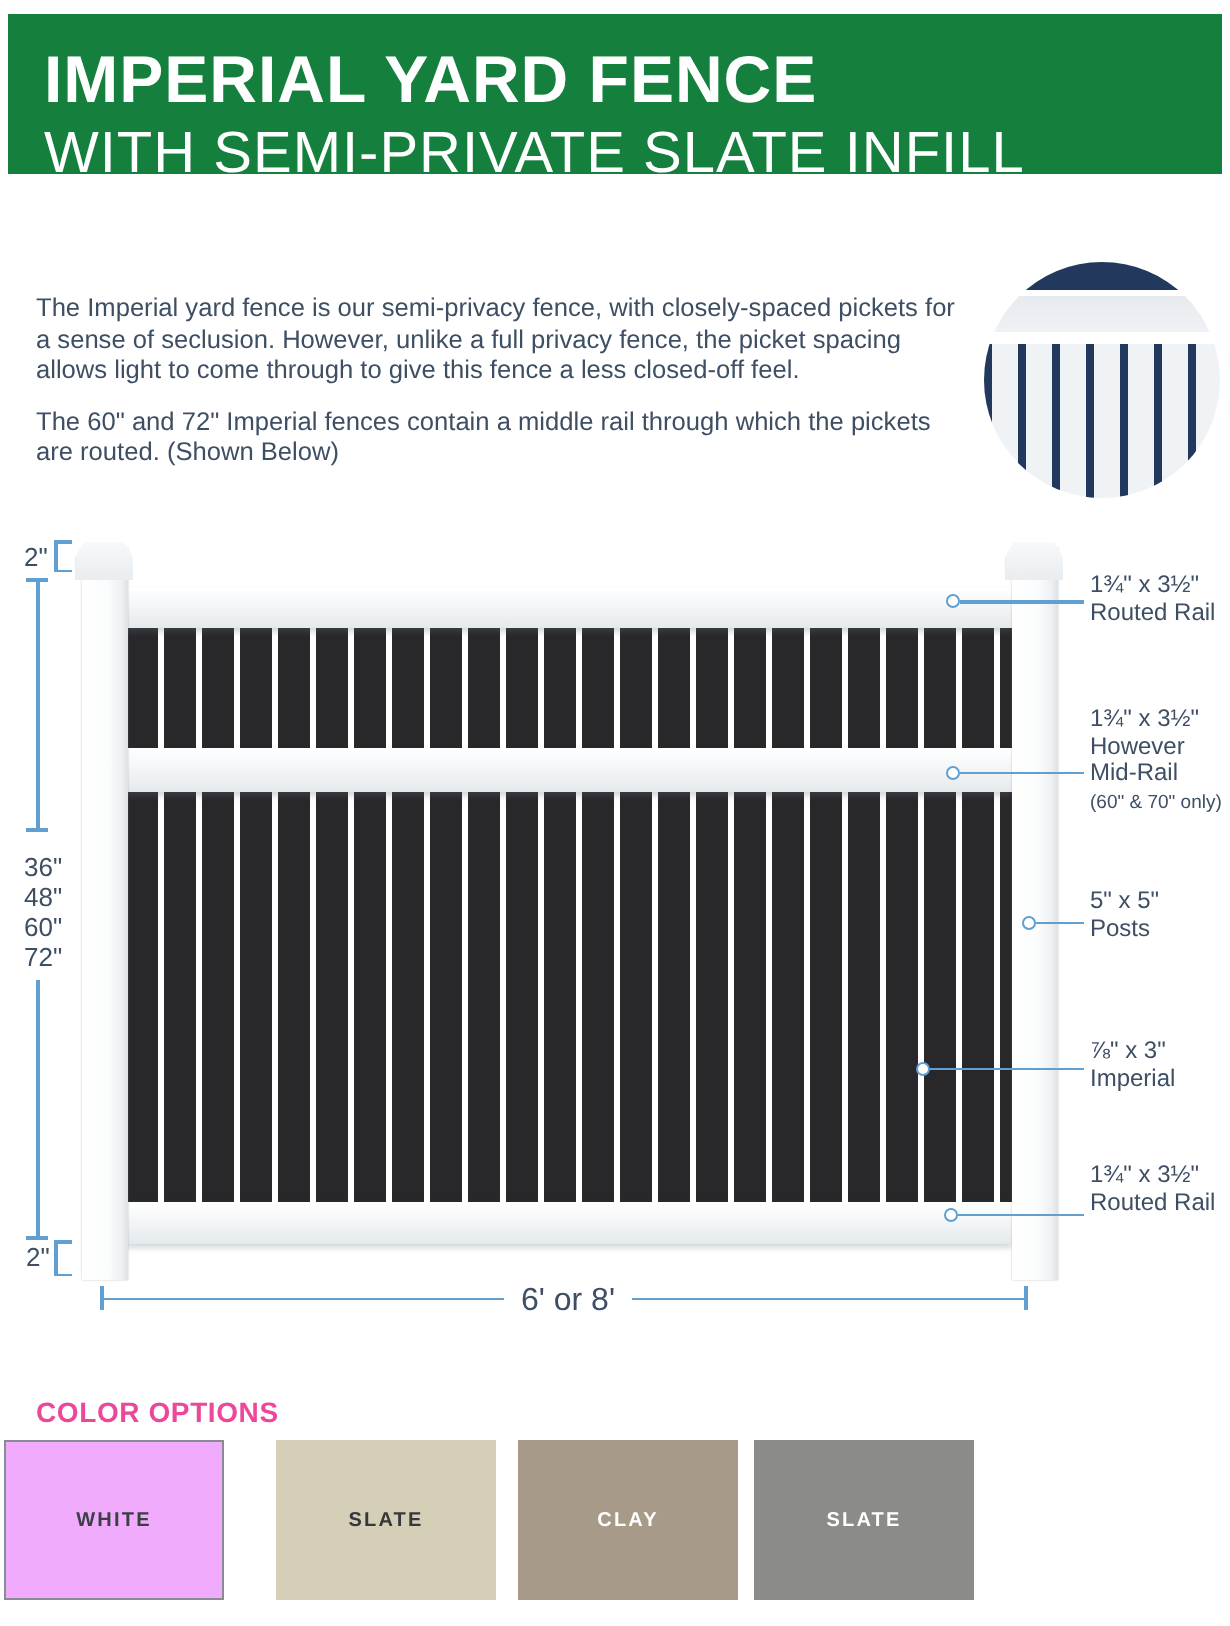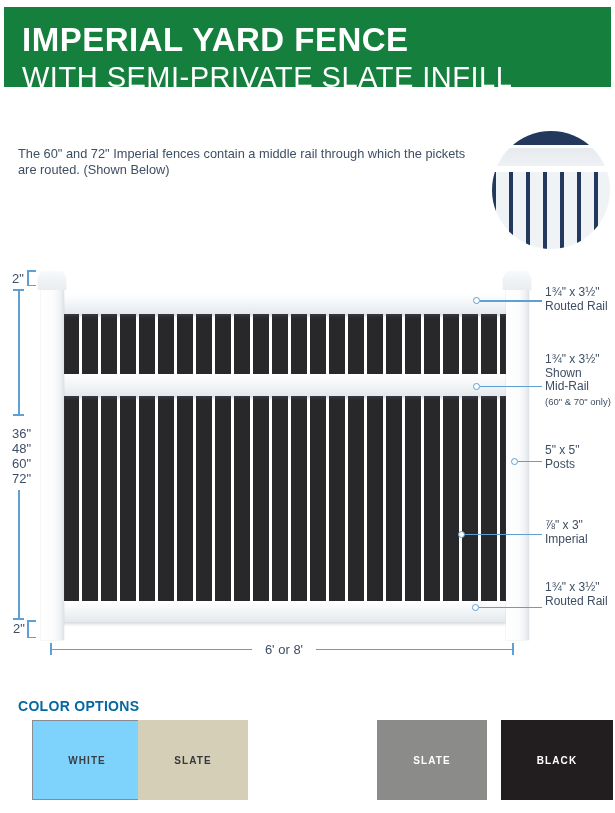--- a/index.html
+++ b/index.html
@@ -47,47 +47,48 @@
     box-shadow:0 2px 3px rgba(100,110,125,.28), inset 0 1px 0 #ffffff;
   }
   .pickets {
     position:absolute; left:63px; width:443px; z-index:0;
     background:repeating-linear-gradient(90deg,#28282b 0px,#28282b 16px,#ffffff 16px,#ffffff 19px);
   }
   
   .dim { position:absolute; background:#5f9fd2; z-index:6; }
   .dim-label { position:absolute; font-size:13px; color:#3e4e63; z-index:6; }
   .heights { line-height:15px; }
-  .width-label { font-size:13px; }
+  .width-label { font-size:16px; }
   .co-line { position:absolute; height:1.5px; background:#5f9fd2; z-index:6; }
   .co-dot { position:absolute; width:7px; height:7px; border:1.5px solid #5f9fd2;
     border-radius:50%; background:#ffffff; z-index:7; }
   .co-text { position:absolute; left:545px; font-size:12px; line-height:13.5px; color:#3e4e63; z-index:6; }
   .co-note { font-size:9.5px; margin-top:1px; }
   
   .co-heading { position:absolute; left:18px; top:698px; font-size:14px; font-weight:bold;
-    color:#0369a1; letter-spacing:.3px; }
+    color:#ec4899; letter-spacing:.3px; }
   .swatch {
     position:absolute; top:720px; width:110px; height:80px;
     display:flex; align-items:center; justify-content:center;
     font-size:10px; font-weight:bold; letter-spacing:1.1px;
   }
   .swatch.bordered { border:1.5px solid #878d93; }
 </style>
 </head>
 <body>
 
 <div class="page">
 
   <div class="header">
     <div class="title">IMPERIAL YARD FENCE</div>
     <div class="subtitle">WITH SEMI-PRIVATE SLATE INFILL</div>
   </div>
 
   <div class="intro">
+    <p>The Imperial yard fence is our semi-privacy fence, with closely-spaced pickets for a sense of seclusion. However, unlike a full privacy fence, the picket spacing allows light to come through to give this fence a less closed-off feel.</p>
     <p>The 60" and 72" Imperial fences contain a middle rail through which the pickets are routed. (Shown Below)</p>
   </div>
 
   <div class="detail-circle">
     <div class="circ-band"></div>
     <div class="circ-rail"></div>
     <div class="circ-pickets"></div>
   </div>
 
   <div class="pickets" style="top:314px;height:60px;"></div>
@@ -132,21 +133,21 @@
   <div class="co-line" style="left:480px;top:300px;width:62px;"></div>
   <div class="co-text" style="top:286px;">
     <div>1¾" x 3½"</div>
     <div>Routed Rail</div>
   </div>
 
   <div class="co-dot" style="left:473px;top:382.5px;"></div>
   <div class="co-line" style="left:480px;top:385.5px;width:62px;"></div>
   <div class="co-text" style="top:353px;">
     <div>1¾" x 3½"</div>
-    <div>Shown</div>
+    <div>However</div>
     <div>Mid-Rail</div>
     <div class="co-note">(60" &amp; 70" only)</div>
   </div>
 
   <div class="co-dot" style="left:511px;top:457.5px;"></div>
   <div class="co-line" style="left:518px;top:460.5px;width:24px;"></div>
   <div class="co-text" style="top:444px;">
     <div>5" x 5"</div>
     <div>Posts</div>
   </div>
@@ -159,26 +160,26 @@
   </div>
 
   <div class="co-dot" style="left:472px;top:603.5px;"></div>
   <div class="co-line" style="left:479px;top:606.5px;width:63px;"></div>
   <div class="co-text" style="top:581px;">
     <div>1¾" x 3½"</div>
     <div>Routed Rail</div>
   </div>
 
   <div class="co-heading">COLOR OPTIONS</div>
-  <div class="swatch bordered" style="left: 32px; background: #7dd3fc; color: rgb(58, 63, 69); text-align: center;">
+  <div class="swatch bordered" style="left: 2px; background: #f0abfc; color: rgb(58, 63, 69); text-align: center;">
     <span>WHITE</span>
   </div>
   <div class="swatch" style="left: 138px; background: rgb(214, 207, 183); color: rgb(53, 56, 60);">
     <span>SLATE</span>
   </div>
+  <div class="swatch" style="left: 259px; background: rgb(168, 154, 136); color: rgb(255, 255, 255);">
+    <span>CLAY</span>
+  </div>
   <div class="swatch" style="left: 377px; background: rgb(139, 139, 137); color: rgb(255, 255, 255);">
     <span>SLATE</span>
-  </div>
-  <div class="swatch" style="left: 501px; width: 112px; background: rgb(34, 30, 31); color: rgb(255, 255, 255);">
-    <span>BLACK</span>
   </div>
 
 </div>
 
 </body></html>

